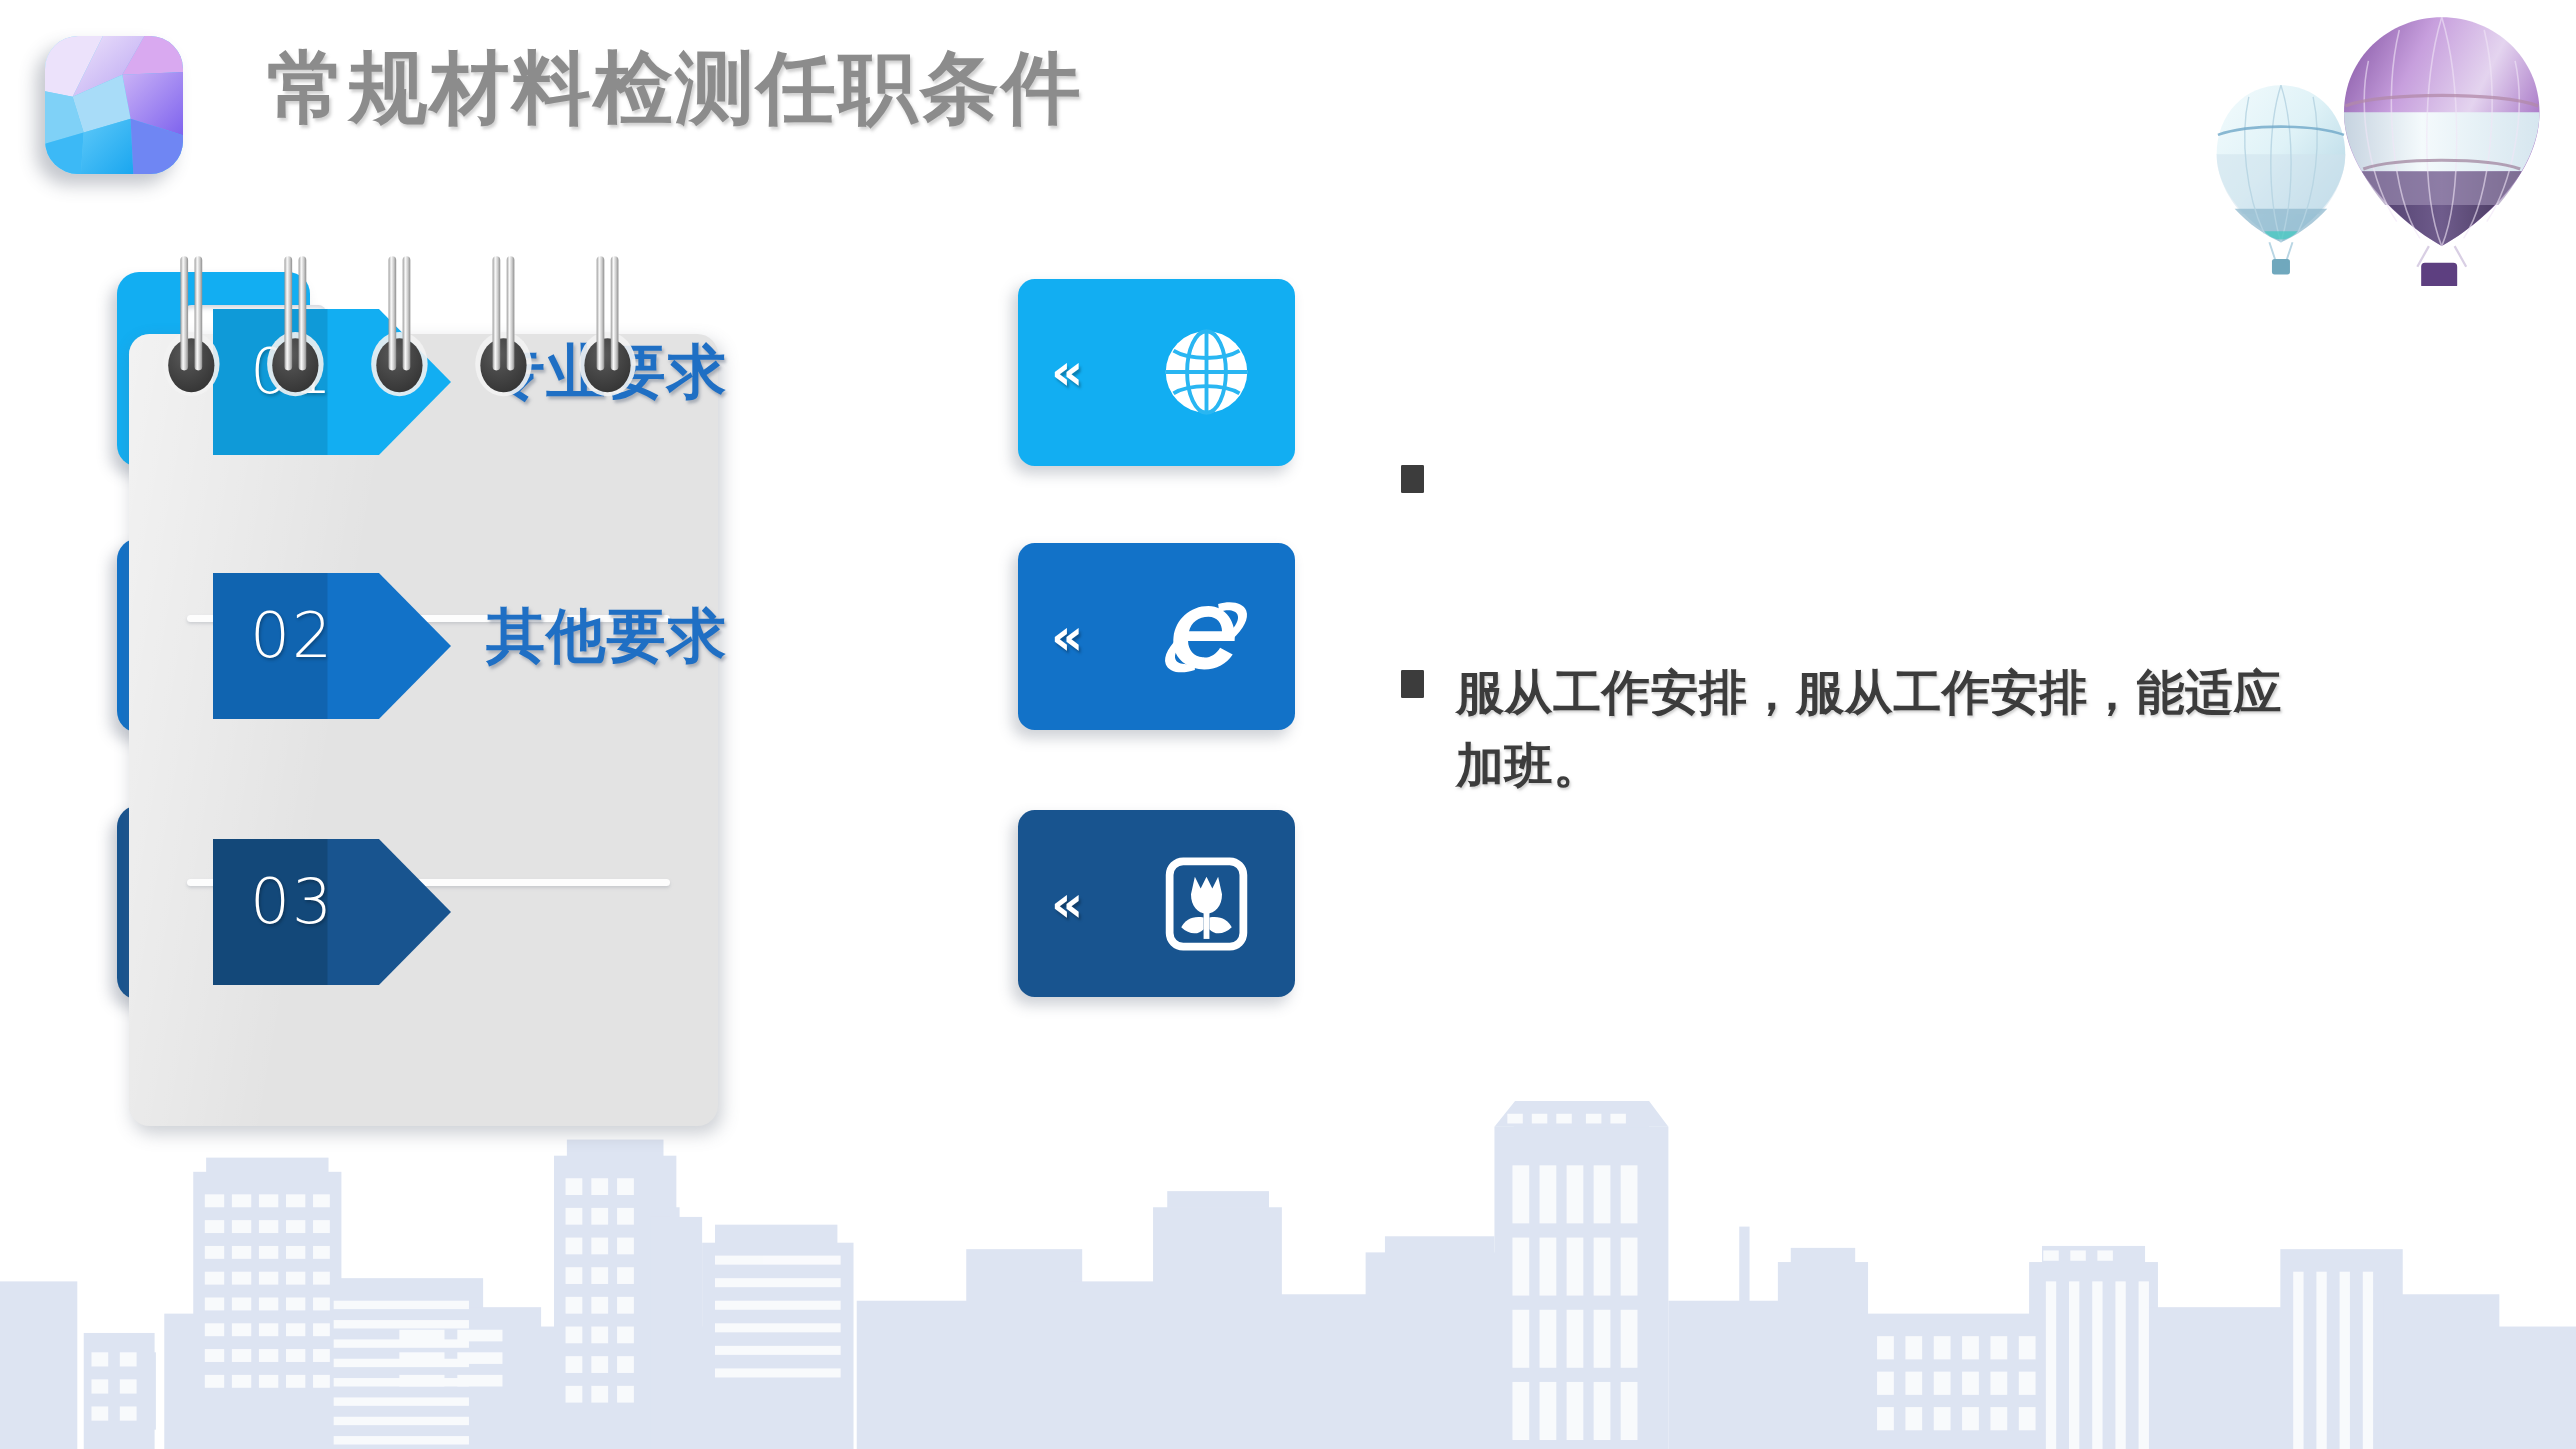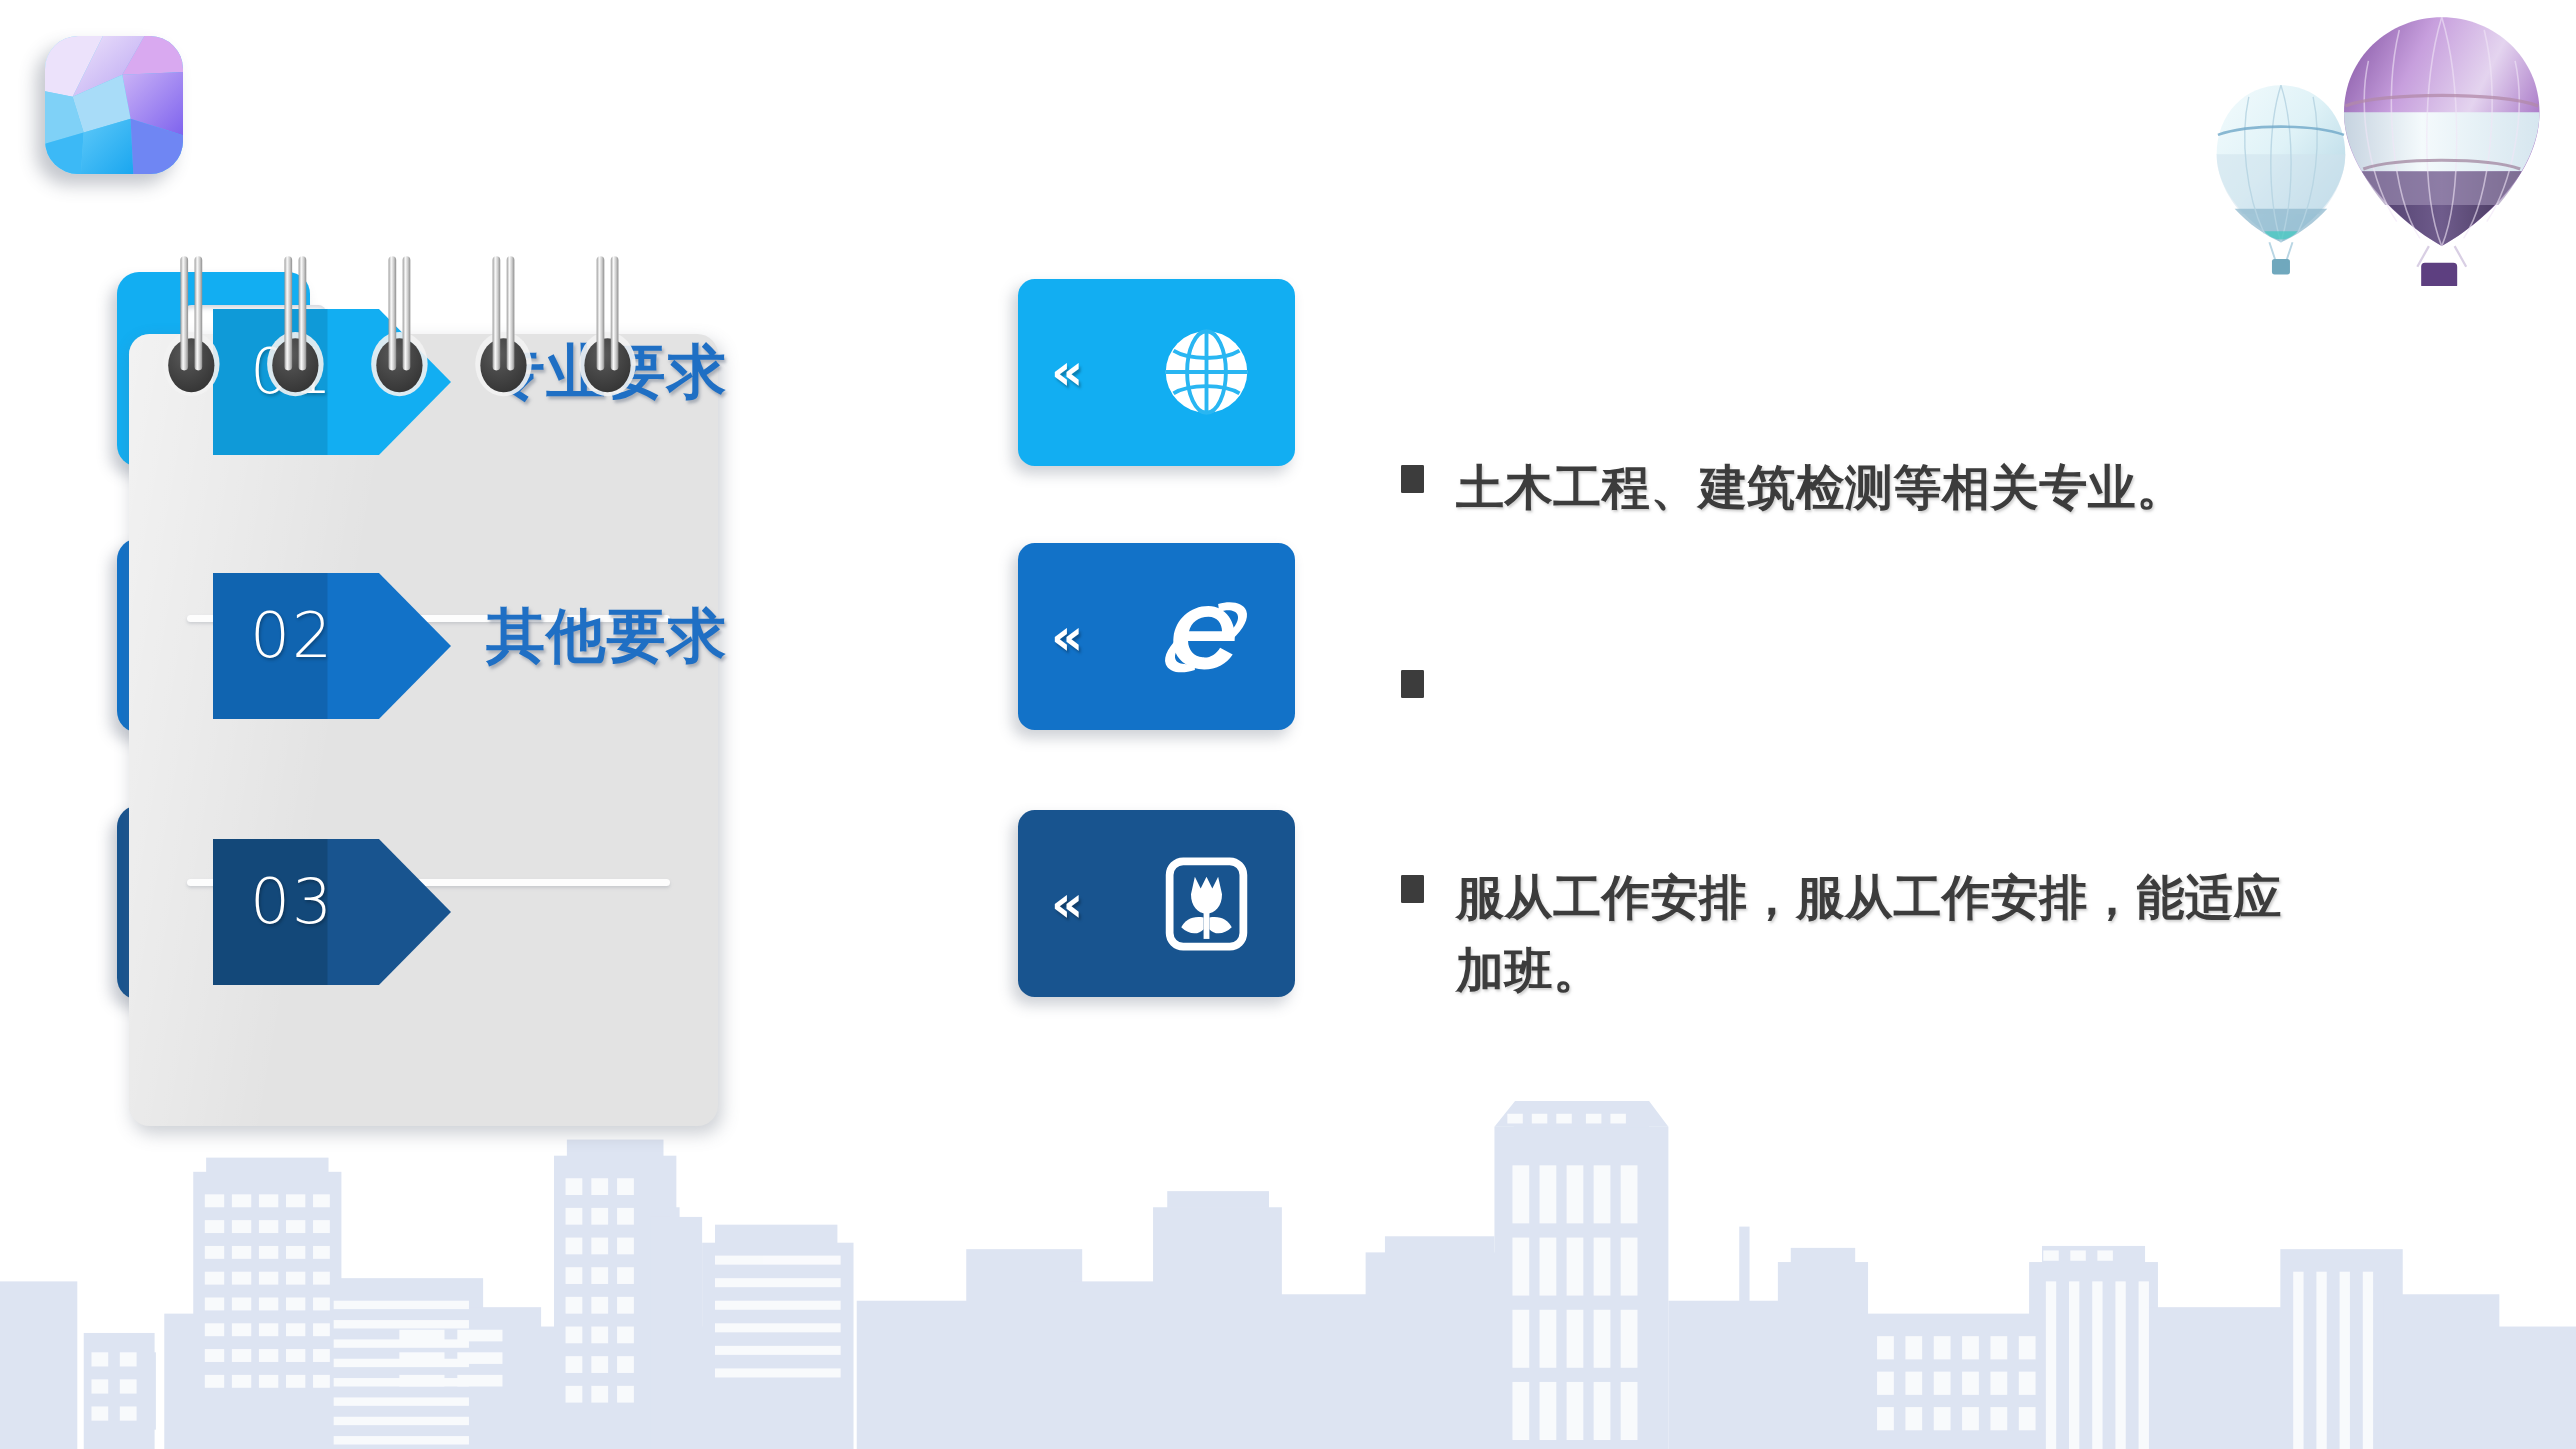--- a/index.html
+++ b/index.html
@@ -341,20 +341,21 @@
           <polygon points="72,0 100,0 100,26 56,28" fill="#d9a9f0"></polygon>
           <polygon points="100,26 100,72 62,60 56,28" fill="url(#lgB)"></polygon>
           <polygon points="56,28 62,60 28,70 20,44" fill="#a8dcf8"></polygon>
           <polygon points="0,40 20,44 28,70 0,78" fill="#7fd1f7"></polygon>
           <polygon points="0,78 28,70 26,100 0,100" fill="#3cb9f6"></polygon>
           <polygon points="28,70 62,60 64,100 26,100" fill="url(#lgD)"></polygon>
           <polygon points="62,60 100,72 100,100 64,100" fill="#6f86f3"></polygon>
         </svg>
       </div>
     </div>
+    <div class="page-title">常规材料检测任职条件</div>
   </div>
 
   <div class="balloons">
     <svg viewBox="0 0 600 440">
       <defs>
         <linearGradient id="bSm" x1="0" y1="0" x2="1" y2="1">
           <stop offset="0" stop-color="#f3fbfd"></stop>
             <stop offset="0.45" stop-color="#dff2f7"></stop>
           <stop offset="1" stop-color="#a9cfe0"></stop>
         </linearGradient>
@@ -561,24 +562,20 @@
           </g>
         </svg>
       </div>
     </div>
 
   </div>
 
   <div class="bullets">
     <div class="bullet-item">
       <span class="bullet-mark"></span>
-      <div class="bullet-text">土木工程、建筑检测等相关专业。</div>
-    </div>
-    <div class="bullet-item">
-      <span class="bullet-mark"></span>
     </div>
     <div class="bullet-item">
       <span class="bullet-mark"></span>
       <div class="bullet-text" style="max-width:866px;">服从工作安排，服从工作安排，能适应加班。</div>
     </div>
   </div>
 
 </div>
 
 

